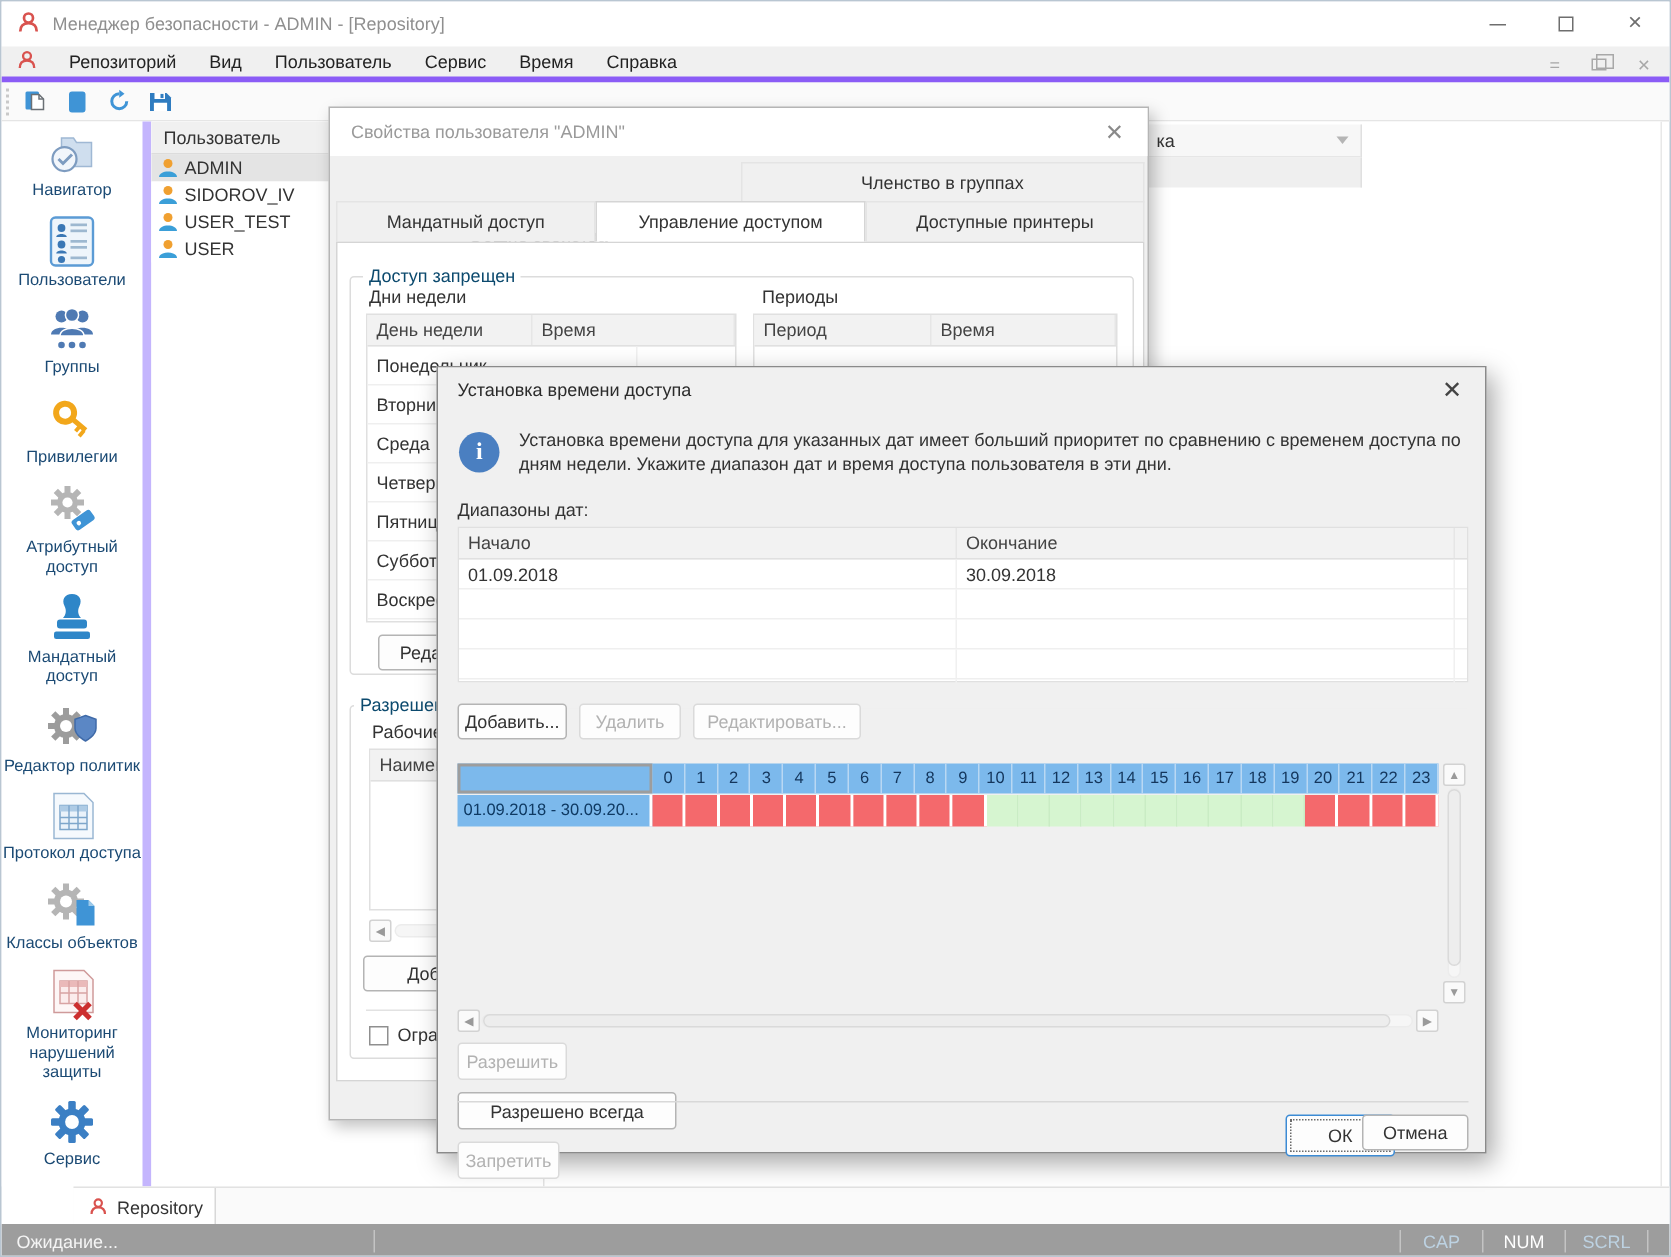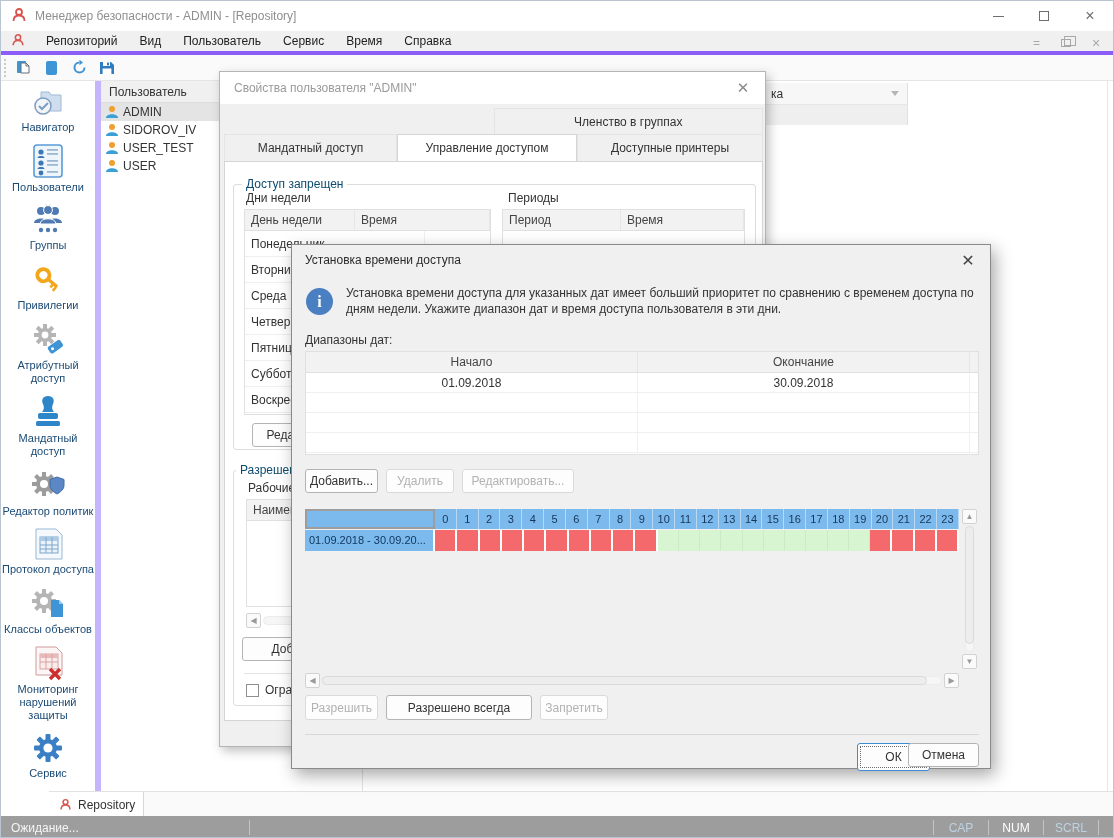--- a/index.html
+++ b/index.html
@@ -83,21 +83,21 @@
   .tab.active { background:#fff; border-color:#d5d5d5; position:relative; z-index:2; }
   .d1-panel { position:absolute; left:4px; top:89px; width:539px; height:560px; background:#fff; border:1px solid #d5d5d5; }
 
   
   .dialog2 { position:absolute; left:290px; top:243px; width:700px; height:525px; background:#f0f0f0; border:1px solid #8a8a8a; box-shadow:4px 6px 16px rgba(0,0,0,.35); z-index:20; }
   .d2-title { position:absolute; left:0; top:0; width:100%; height:30px; background:#f0f0f0; display:flex; align-items:center; padding-left:13px; color:#2b2b2b; }
   .d2-close { position:absolute; right:12px; top:5px; width:20px; height:20px; display:flex; align-items:center; justify-content:center; font-size:16px; color:#444; }
   .info-ico { position:absolute; left:14px; top:43px; width:27px; height:27px; border-radius:50%; background:#4a7fc1; color:#fff; font-weight:bold; font-size:16px; display:flex; align-items:center; justify-content:center; font-family:"Liberation Serif", serif; }
   .info-text { position:absolute; left:54px; top:40px; width:628px; line-height:16px; color:#333; }
   .ranges-label { position:absolute; left:13px; top:88px; color:#333; }
-  .ranges-tbl { left:13px; top:106px; width:674px; height:104px;text-align:center; }
+  .ranges-tbl { left:13px; top:106px; width:674px; height:104px; }
   .ranges-tbl .th, .ranges-tbl .td { width:332px; }
   .rt-row { height:20px; line-height:20px; }
   .d2-btnrow { position:absolute; left:13px; top:224px; display:flex; gap:8px; }
   .d2-btnrow .btn { height:24px; }
 
   .tgrid { position:absolute; left:13px; top:264px; width:654px; }
   .tgrid-row { display:flex; height:20px; }
   .tgrid-corner { width:130px; background:#7cb9ec; border:2px solid #9d9d9d; }
   .tgrid-cells { flex:1; display:flex; }
   .hcell { flex:1; background:#7cb9ec; border-right:1px solid #b9d8f3; text-align:center; font-size:11px; color:#14365c; line-height:20px; }
@@ -107,21 +107,21 @@
   .scell.denied { background:#f4696c; }
   .scell.allowed { background:#d6f5d0; border-right:1px solid #c9ecc4; }
 
   .vscroll { position:absolute; left:670px; top:264px; width:15px; height:160px; }
   .vscroll .strack { position:absolute; left:3px; top:16px; width:9px; height:127px; border-radius:5px; }
   .vscroll .sthumb { position:absolute; left:3px; top:17px; width:9px; height:118px; }
   .hscroll { position:absolute; left:13px; top:428px; width:654px; height:15px; }
   .hscroll .strack { position:absolute; left:16px; top:3px; width:621px; height:9px; border-radius:5px; }
   .hscroll .sthumb { position:absolute; left:17px; top:3px; width:605px; height:9px; }
 
-  .act-row { position:absolute; left:13px; top:450px; display:flex; gap:8px; }
+  .act-row { position:absolute; left:13px; top:450px; display:flex; gap:8px;flex-direction:column; }
   .act-row .btn { height:25px; }
   .d2-sep { position:absolute; left:13px; top:489px; width:674px; height:1px; background:#d8d8d8; }
   .ok-btn { position:absolute; left:565px; top:498px; width:73px; height:28px; }
   .cancel-btn { position:absolute; left:616px; top:498px; width:71px; height:24px; }
 
   .checkbox { width:13px; height:13px; border:1px solid #8f8f8f; background:#fff; display:inline-block; }
 </style>
 </head>
 <body>
 

